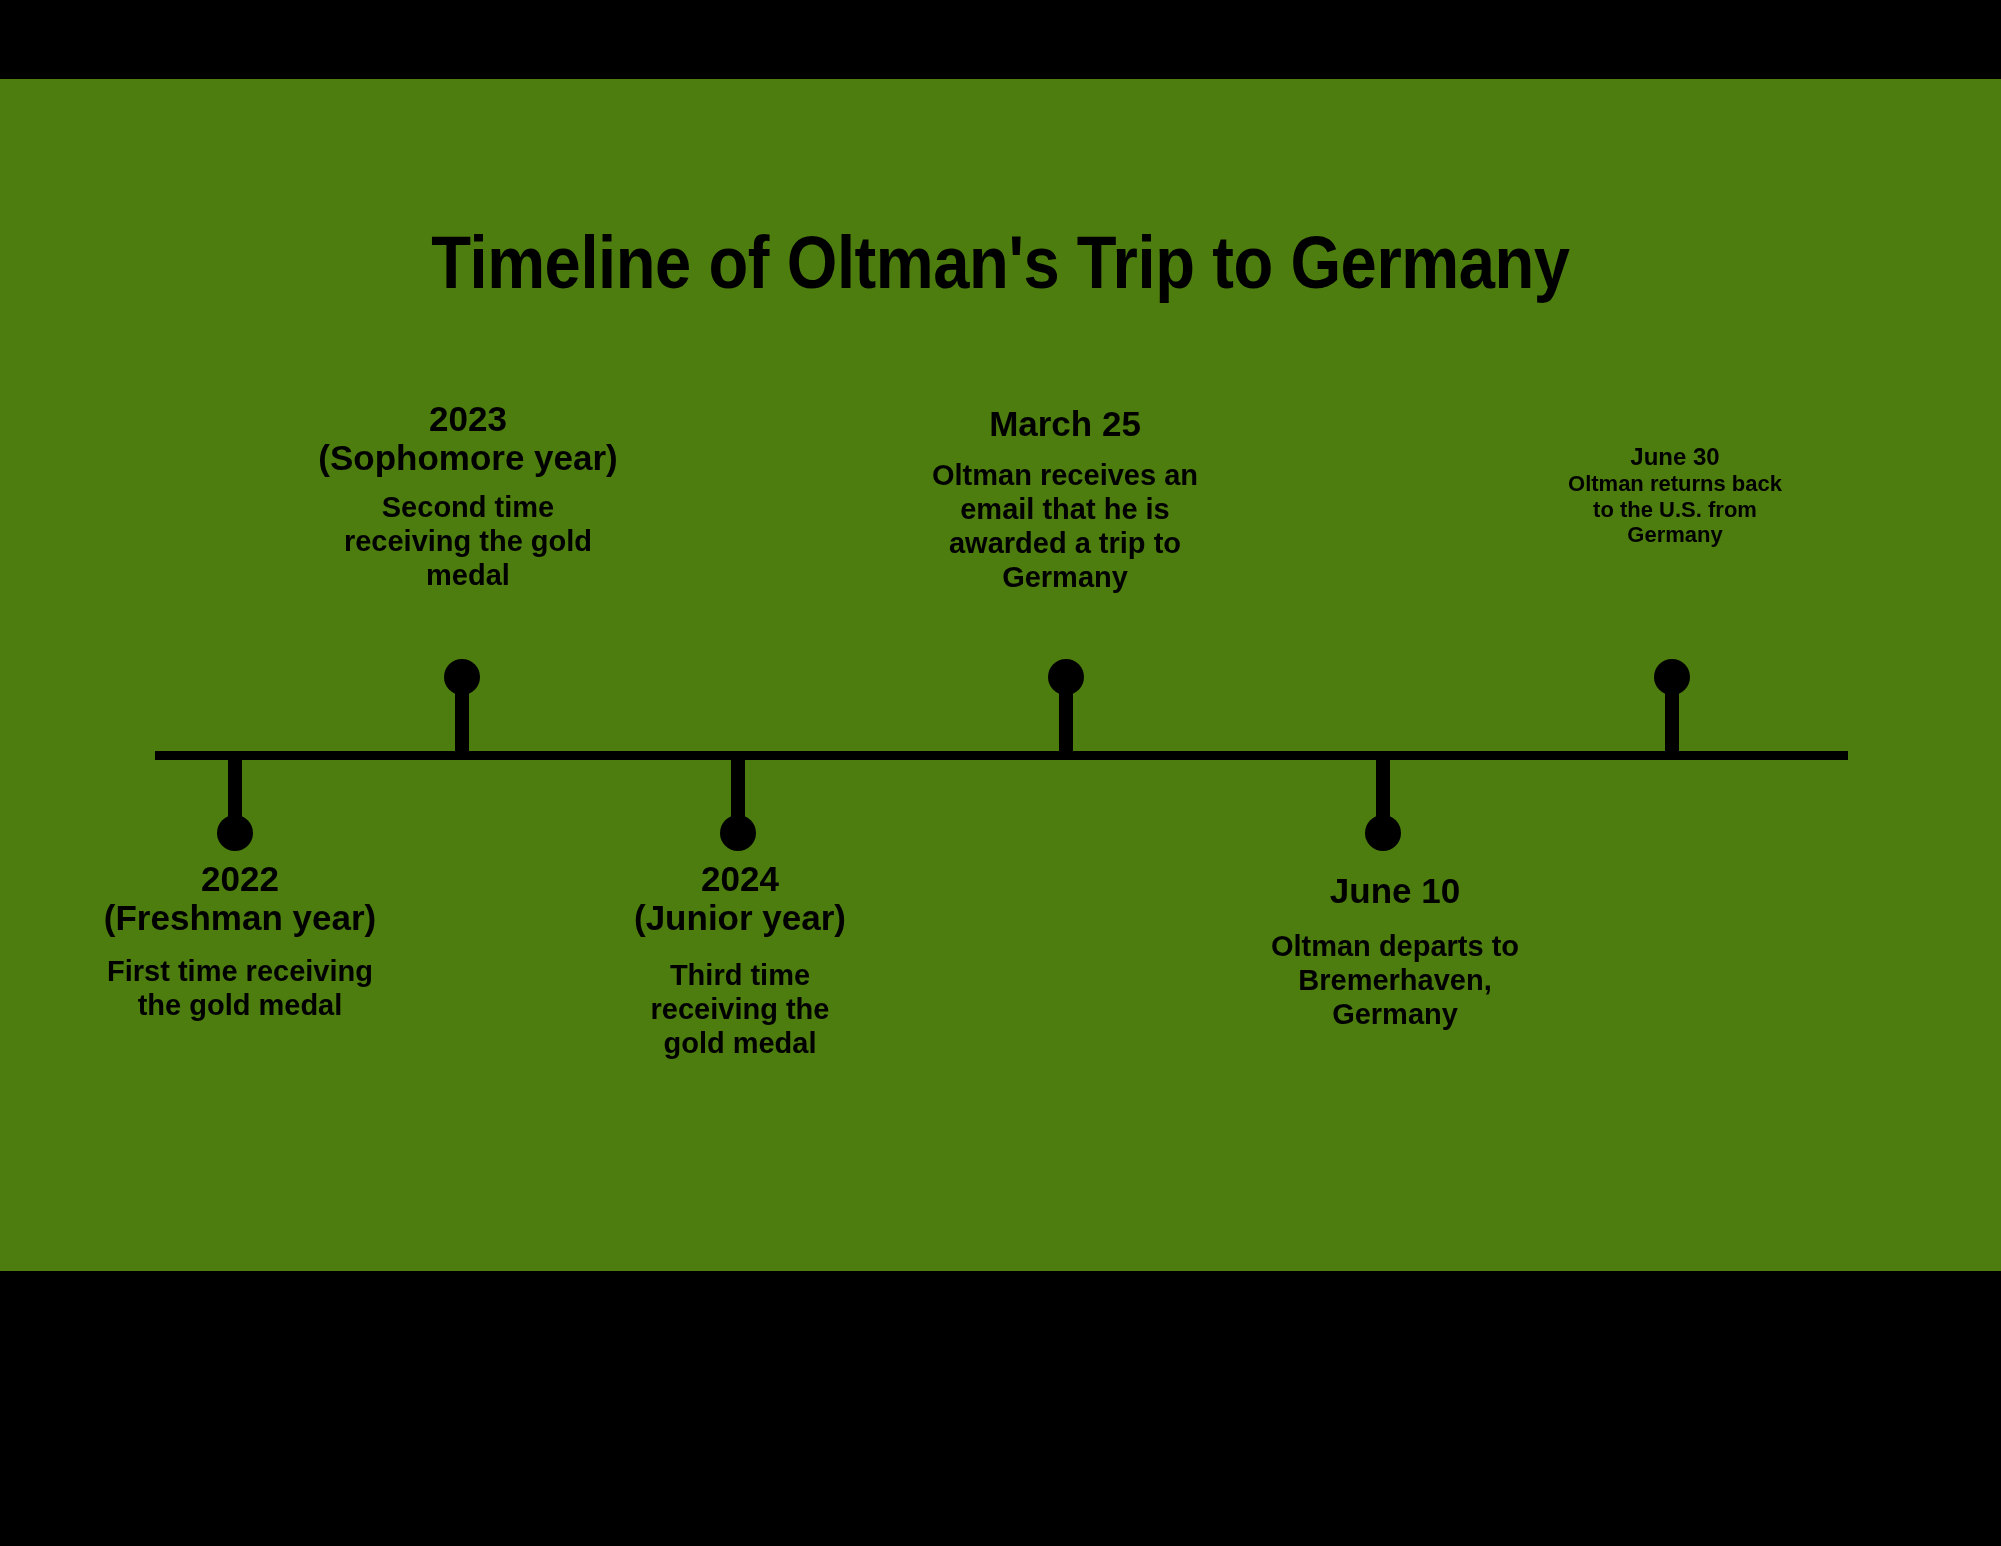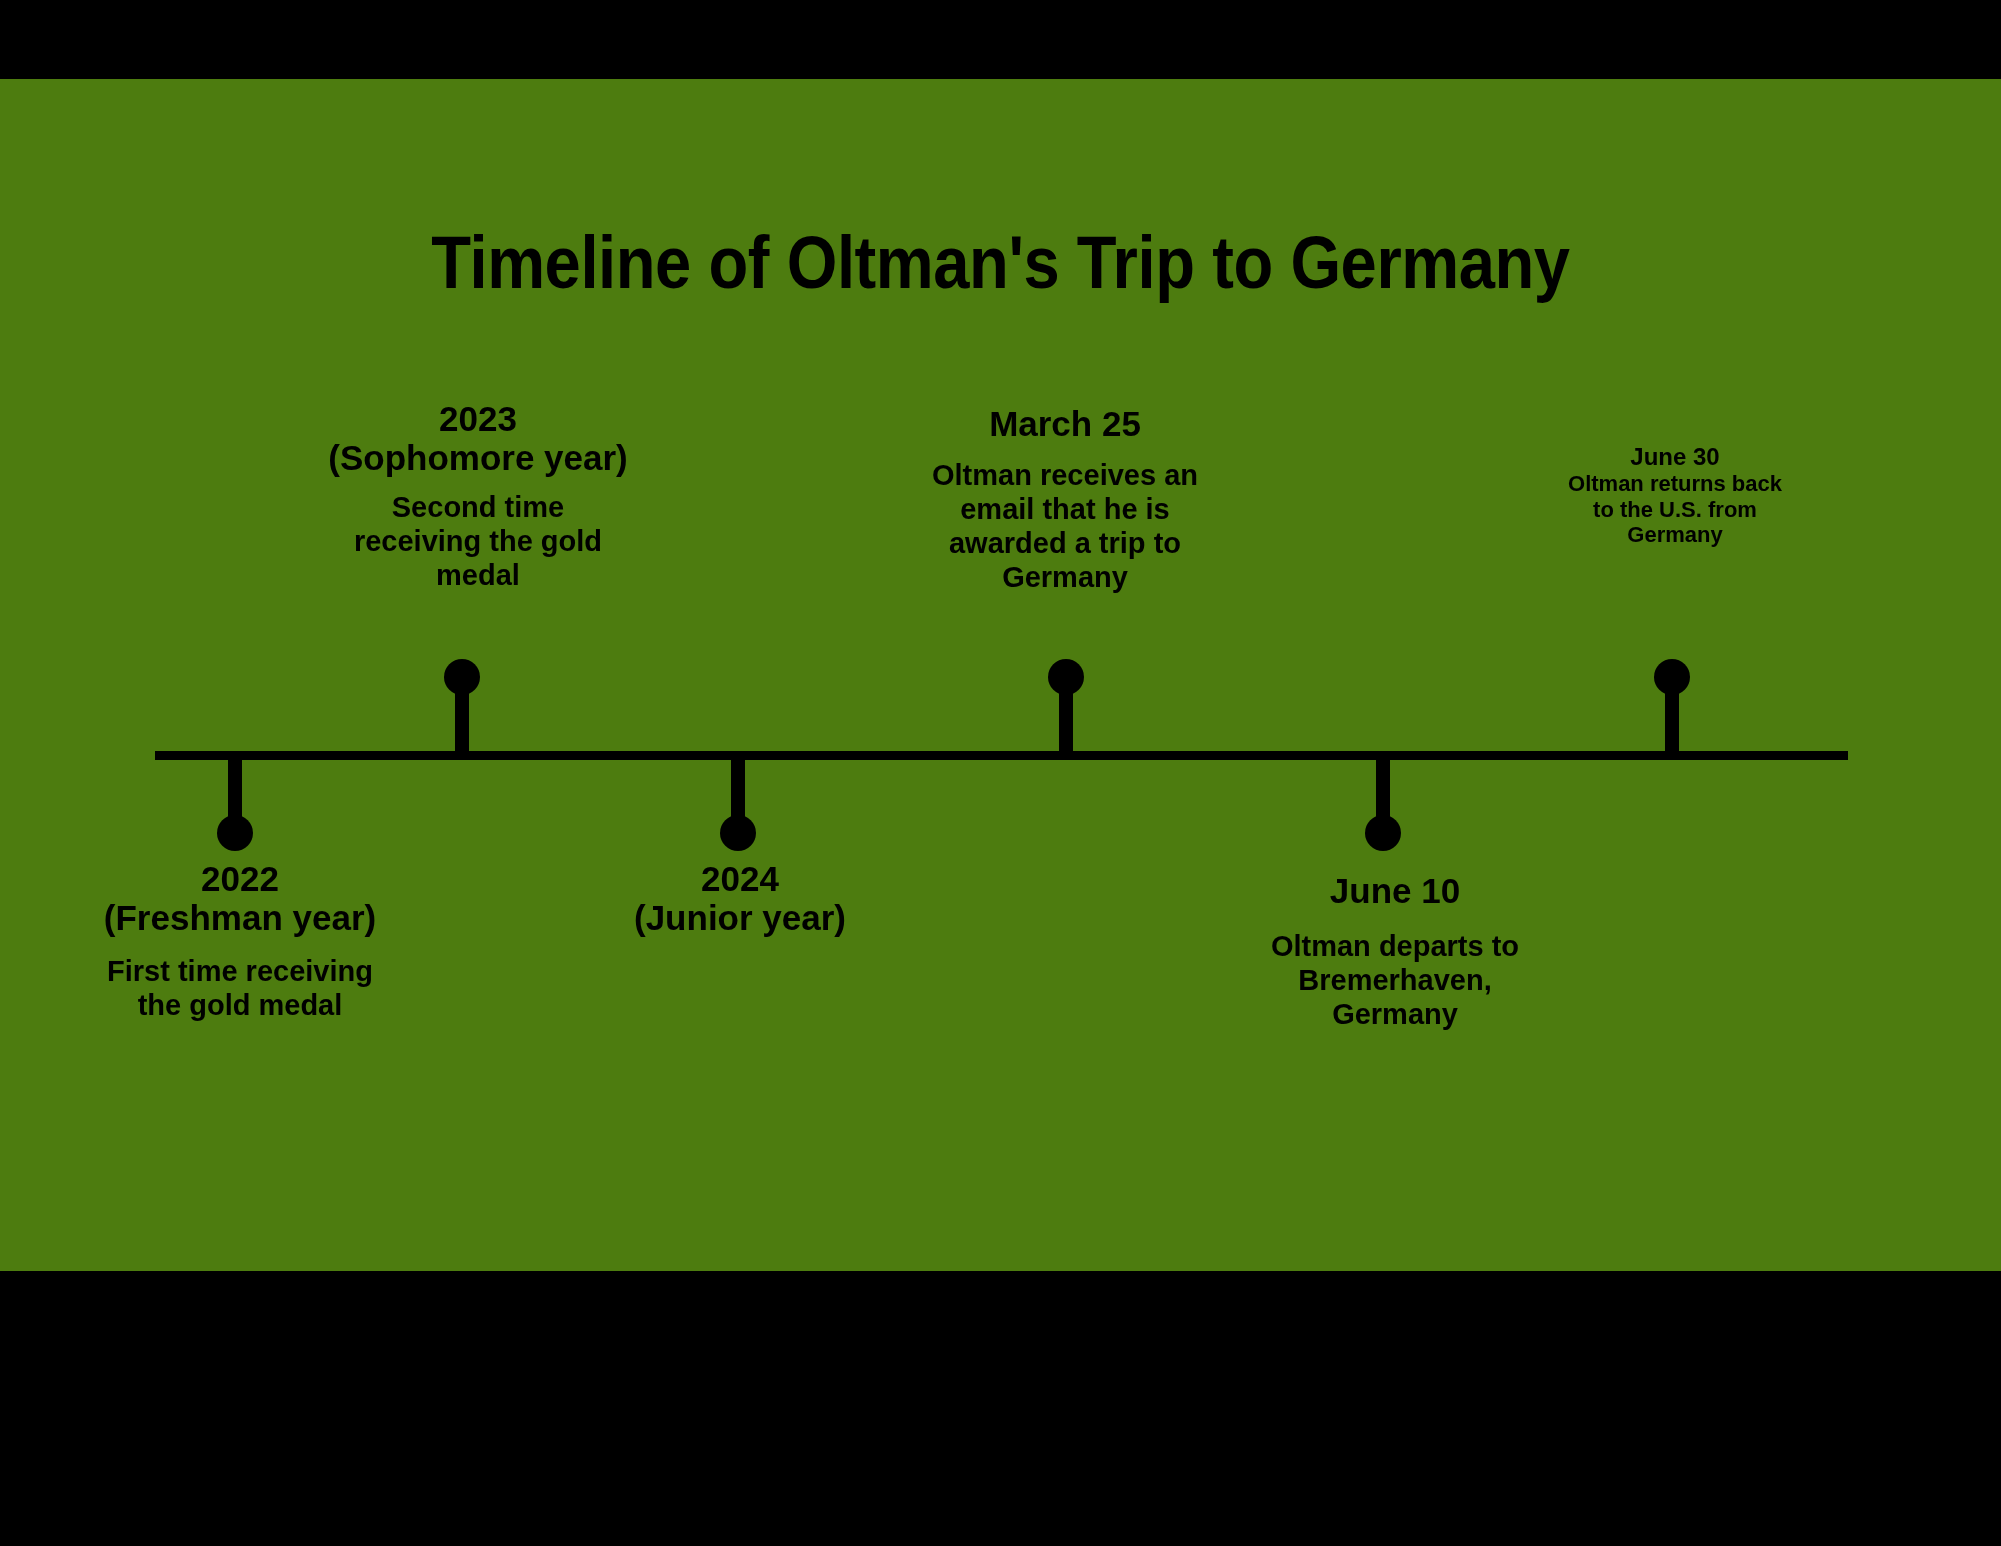--- a/index.html
+++ b/index.html
@@ -113,21 +113,21 @@
     line-height: 1.12;
     white-space: pre-line;
   }
   .event .desc {
     font-weight: 700;
     line-height: 1.17;
     white-space: pre-line;
   }
 
   
-  .ev-2023 { left: 238px; top: 320px; width: 480px; }
+  .ev-2023 { left: 228px; top: 320px; width: 480px; }
   .ev-2023 .date { font-size: 35px; margin-bottom: 14px; }
   .ev-2023 .desc { font-size: 29px; }
 
   .ev-march { left: 830px; top: 325px; width: 470px; }
   .ev-march .date { font-size: 35px; margin-bottom: 16px; }
   .ev-march .desc { font-size: 29px; }
 
   .ev-june30 { left: 1440px; top: 365px; width: 470px; }
   .ev-june30 .date { font-size: 24px; margin-bottom: 0; }
   .ev-june30 .desc { font-size: 22px; }
@@ -211,20 +211,23 @@
     <div class="event ev-2022">
       <div class="date">2022
 (Freshman year)</div>
       <div class="desc">First time receiving
 the gold medal</div>
     </div>
 
     <div class="event ev-2024">
       <div class="date">2024
 (Junior year)</div>
+      <div class="desc">Third time
+receiving the
+gold medal</div>
     </div>
 
     <div class="event ev-june10">
       <div class="date">June 10</div>
       <div class="desc">Oltman departs to
 Bremerhaven,
 Germany</div>
     </div>
 
   </div>

